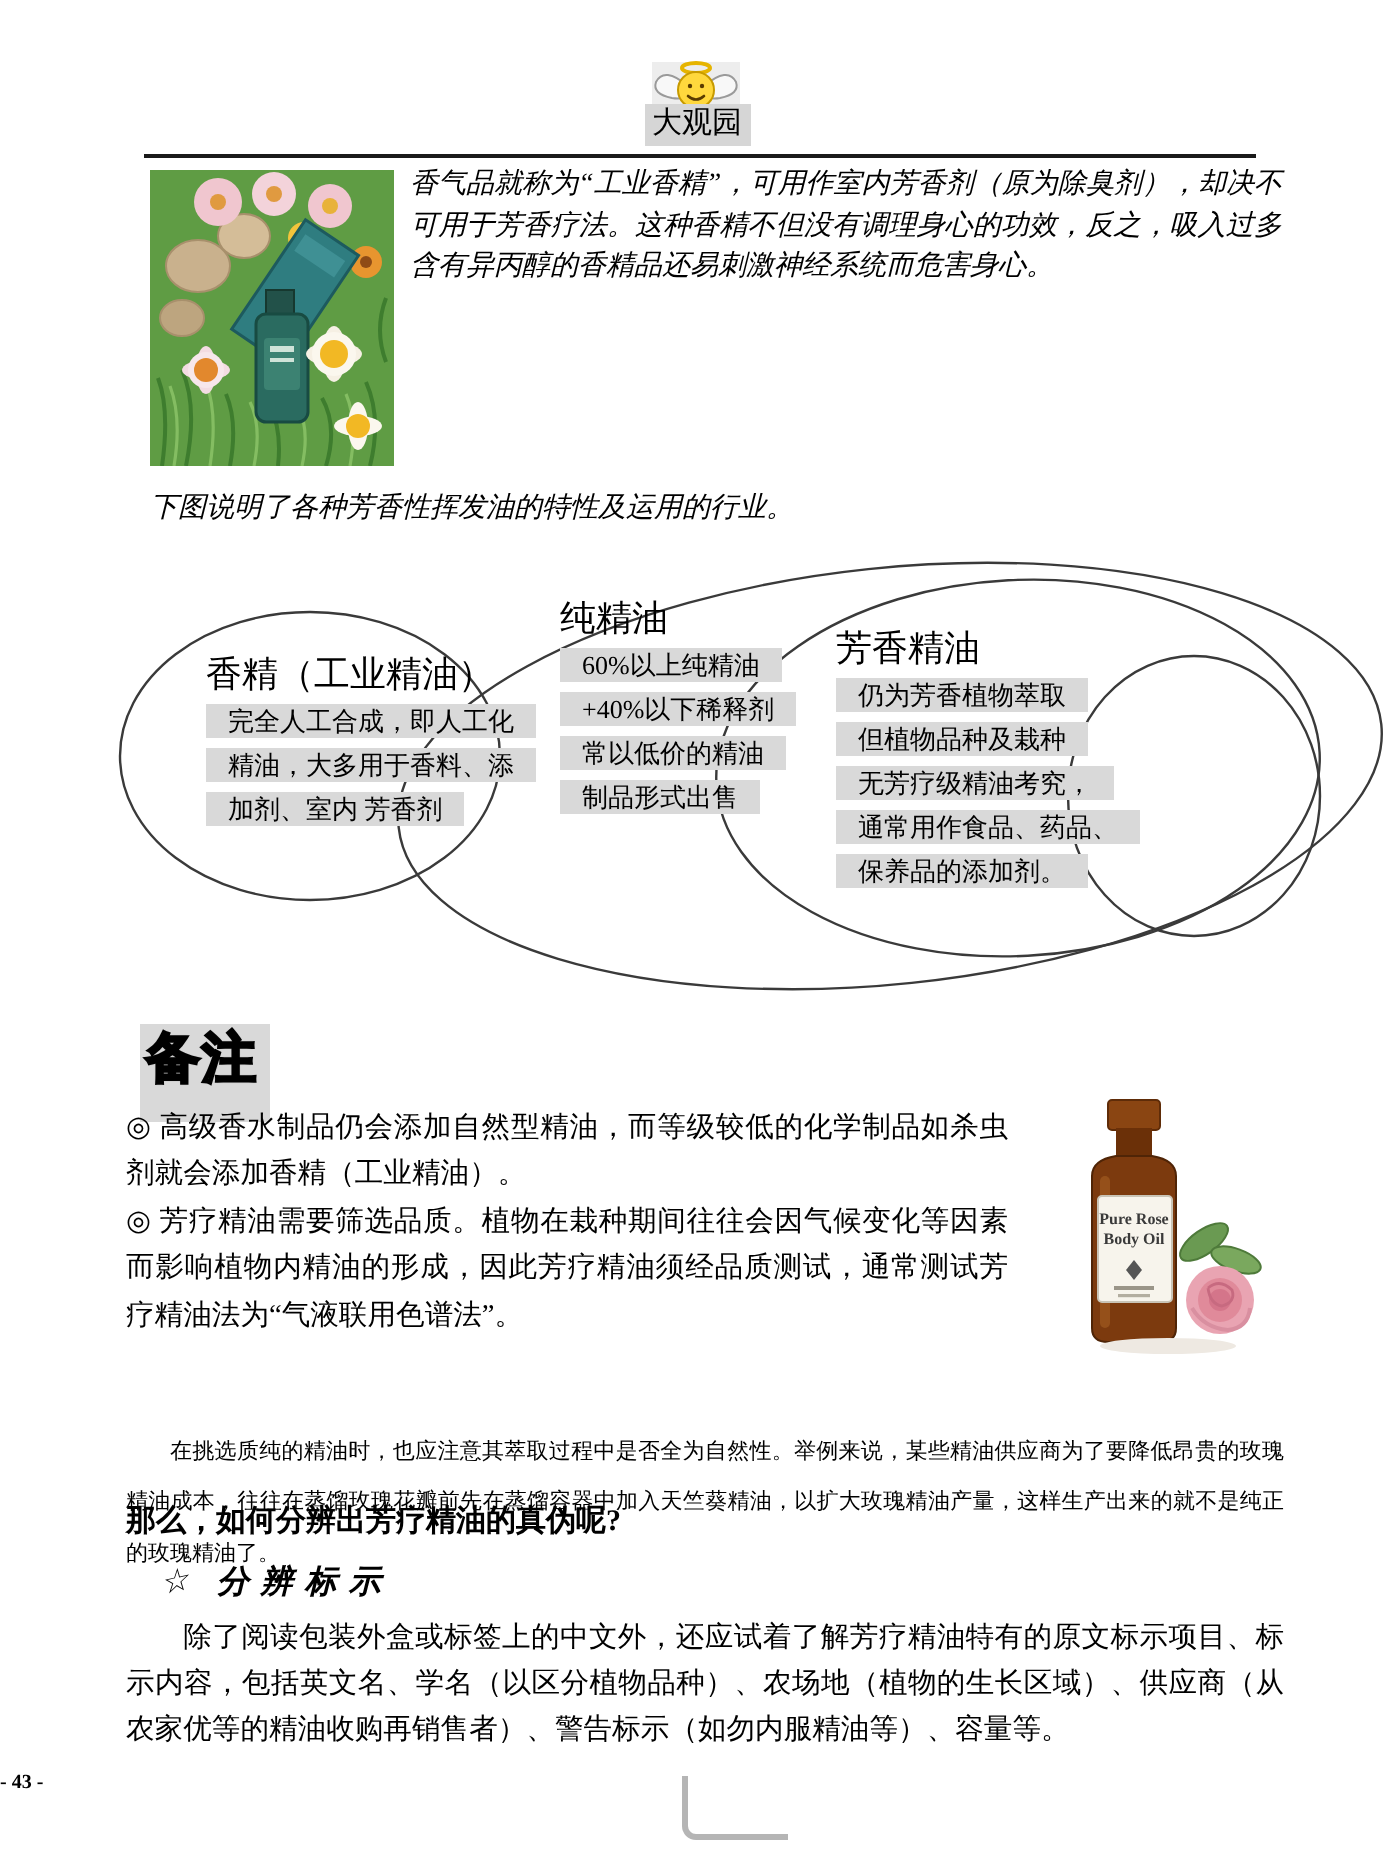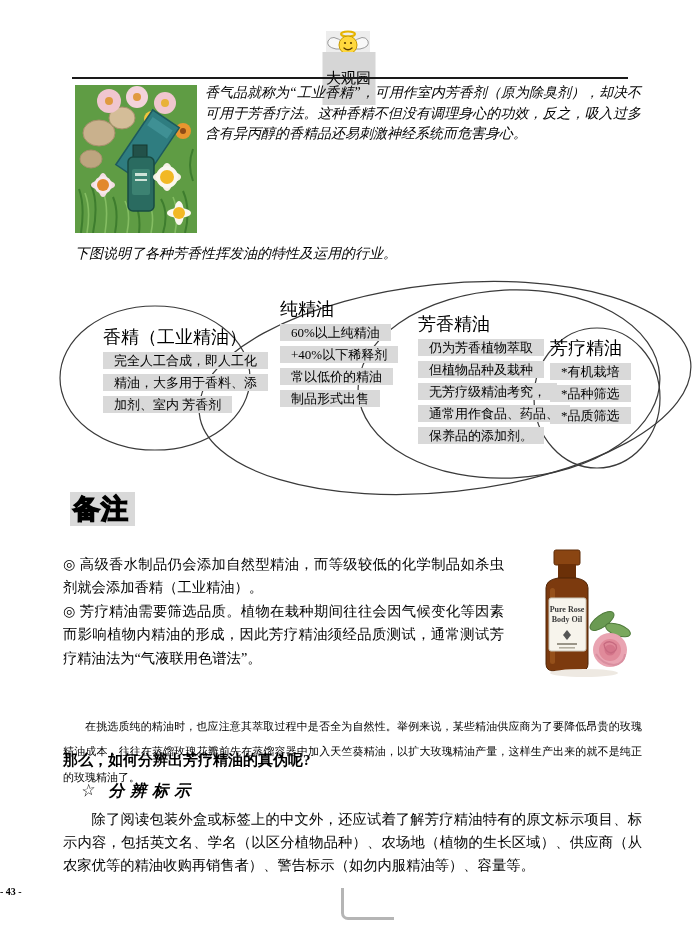--- a/index.html
+++ b/index.html
@@ -5,41 +5,41 @@
   html,body{margin:0;padding:0;background:#9a9a9a;}
   .page{
     position:relative;width:697px;height:931px;background:#ffffff;
     margin:0 auto;overflow:hidden;
     font-family:"Liberation Serif","DejaVu Serif",serif;color:#000;
   }
   
   .hdr-icon{position:absolute;top:29px;left:324px;width:48px;height:28px;}
   .hdr-title{
     position:absolute;top:52px;left:50%;transform:translateX(-50%);
-    background:#d6d6d6;font-size:15px;line-height:21px;padding:16px 4px;white-space:nowrap;
+    background:#d6d6d6;font-size:15px;line-height:21px;padding:0 4px;white-space:nowrap;
   }
   .hdr-rule{position:absolute;top:77px;left:72px;width:556px;height:0;border-top:2px solid #1a1a1a;}
   
   .intro{position:absolute;left:75px;top:83px;width:566px;font-style:italic;}
   .photo-flowers{float:left;width:122px;height:148px;margin:2px 8px 2px 0;}
   .intro p{margin:0;font-size:14px;line-height:20.7px;text-align:justify;}
   .intro p.indent{text-indent:2em;}
   .u{text-decoration:underline;text-underline-offset:2px;}
   .caption{position:absolute;left:75px;top:245px;margin:0;font-size:14px;font-style:italic;}
   
   .diagram{position:absolute;left:0;top:256px;width:697px;height:254px;}
   .venn{position:absolute;left:0;top:0;}
   .dg{position:absolute;font-size:13px;line-height:17px;}
   .dg-title{font-size:18px;margin-bottom:6px;white-space:nowrap;}
   .dg-line{background:#d9d9d9;margin-bottom:5px;padding:0 11px;white-space:nowrap;width:max-content;}
   
   .notes-hdr{
-    position:absolute;left:70px;top:492px;background:#d9d9d9;
+    position:absolute;left:70px;top:512px;background:#d9d9d9;
     font-family:"Liberation Sans","DejaVu Sans",sans-serif;
-    font-size:27px;font-weight:bold;line-height:34px;padding:0 6px 0 3px;letter-spacing:1px;
+    font-size:27px;font-weight:bold;line-height:34px;padding:0 6px 15px 3px;letter-spacing:1px;
     color:#14532d;-webkit-text-stroke:1.4px #000;text-shadow:0 0 1px #000;
   }
   .notes{position:absolute;left:63px;top:553px;width:579px;}
   .fig-bottle{float:right;width:130px;height:136px;margin:-9px 0 2px 8px;}
   .notes p.bullet{margin:0;font-size:14.3px;line-height:23.4px;text-align:justify;}
   
   .p3{position:absolute;left:63px;top:714px;width:579px;margin:0;font-size:11px;line-height:25.4px;text-indent:2em;text-align:justify;}
   .q{position:absolute;left:63px;top:751px;margin:0;font-size:15px;font-weight:bold;text-align:right;}
   .sec{position:absolute;left:80px;top:781px;margin:0;font-size:16px;}
   .sec .star{font-style:italic;margin-right:14px;display:inline-block;transform:rotate(-12deg);}
@@ -169,26 +169,20 @@
       <div class="dg-line">制品形式出售</div>
     </div>
     <div class="dg" style="left:418px;top:60px;">
       <div class="dg-title">芳香精油</div>
       <div class="dg-line">仍为芳香植物萃取</div>
       <div class="dg-line">但植物品种及栽种</div>
       <div class="dg-line">无芳疗级精油考究，</div>
       <div class="dg-line">通常用作食品、药品、</div>
       <div class="dg-line">保养品的添加剂。</div>
     </div>
-    <div class="dg" style="left:550px;top:84px;">
-      <div class="dg-title">芳疗精油</div>
-      <div class="dg-line">*有机栽培</div>
-      <div class="dg-line">*品种筛选</div>
-      <div class="dg-line">*品质筛选</div>
-    </div>
   </div>
 
   <div class="notes-hdr">备注</div>
 
   <div class="notes">
     <div class="fig-bottle">
       <svg width="130" height="136" viewBox="0 0 130 136">
         <rect width="130" height="136" fill="#ffffff"></rect>
         <rect x="42" y="6" width="26" height="15" rx="2" fill="#8a4512" stroke="#5f2c08" stroke-width="1"></rect>
         <rect x="46" y="20" width="18" height="20" fill="#6b3008"></rect>

